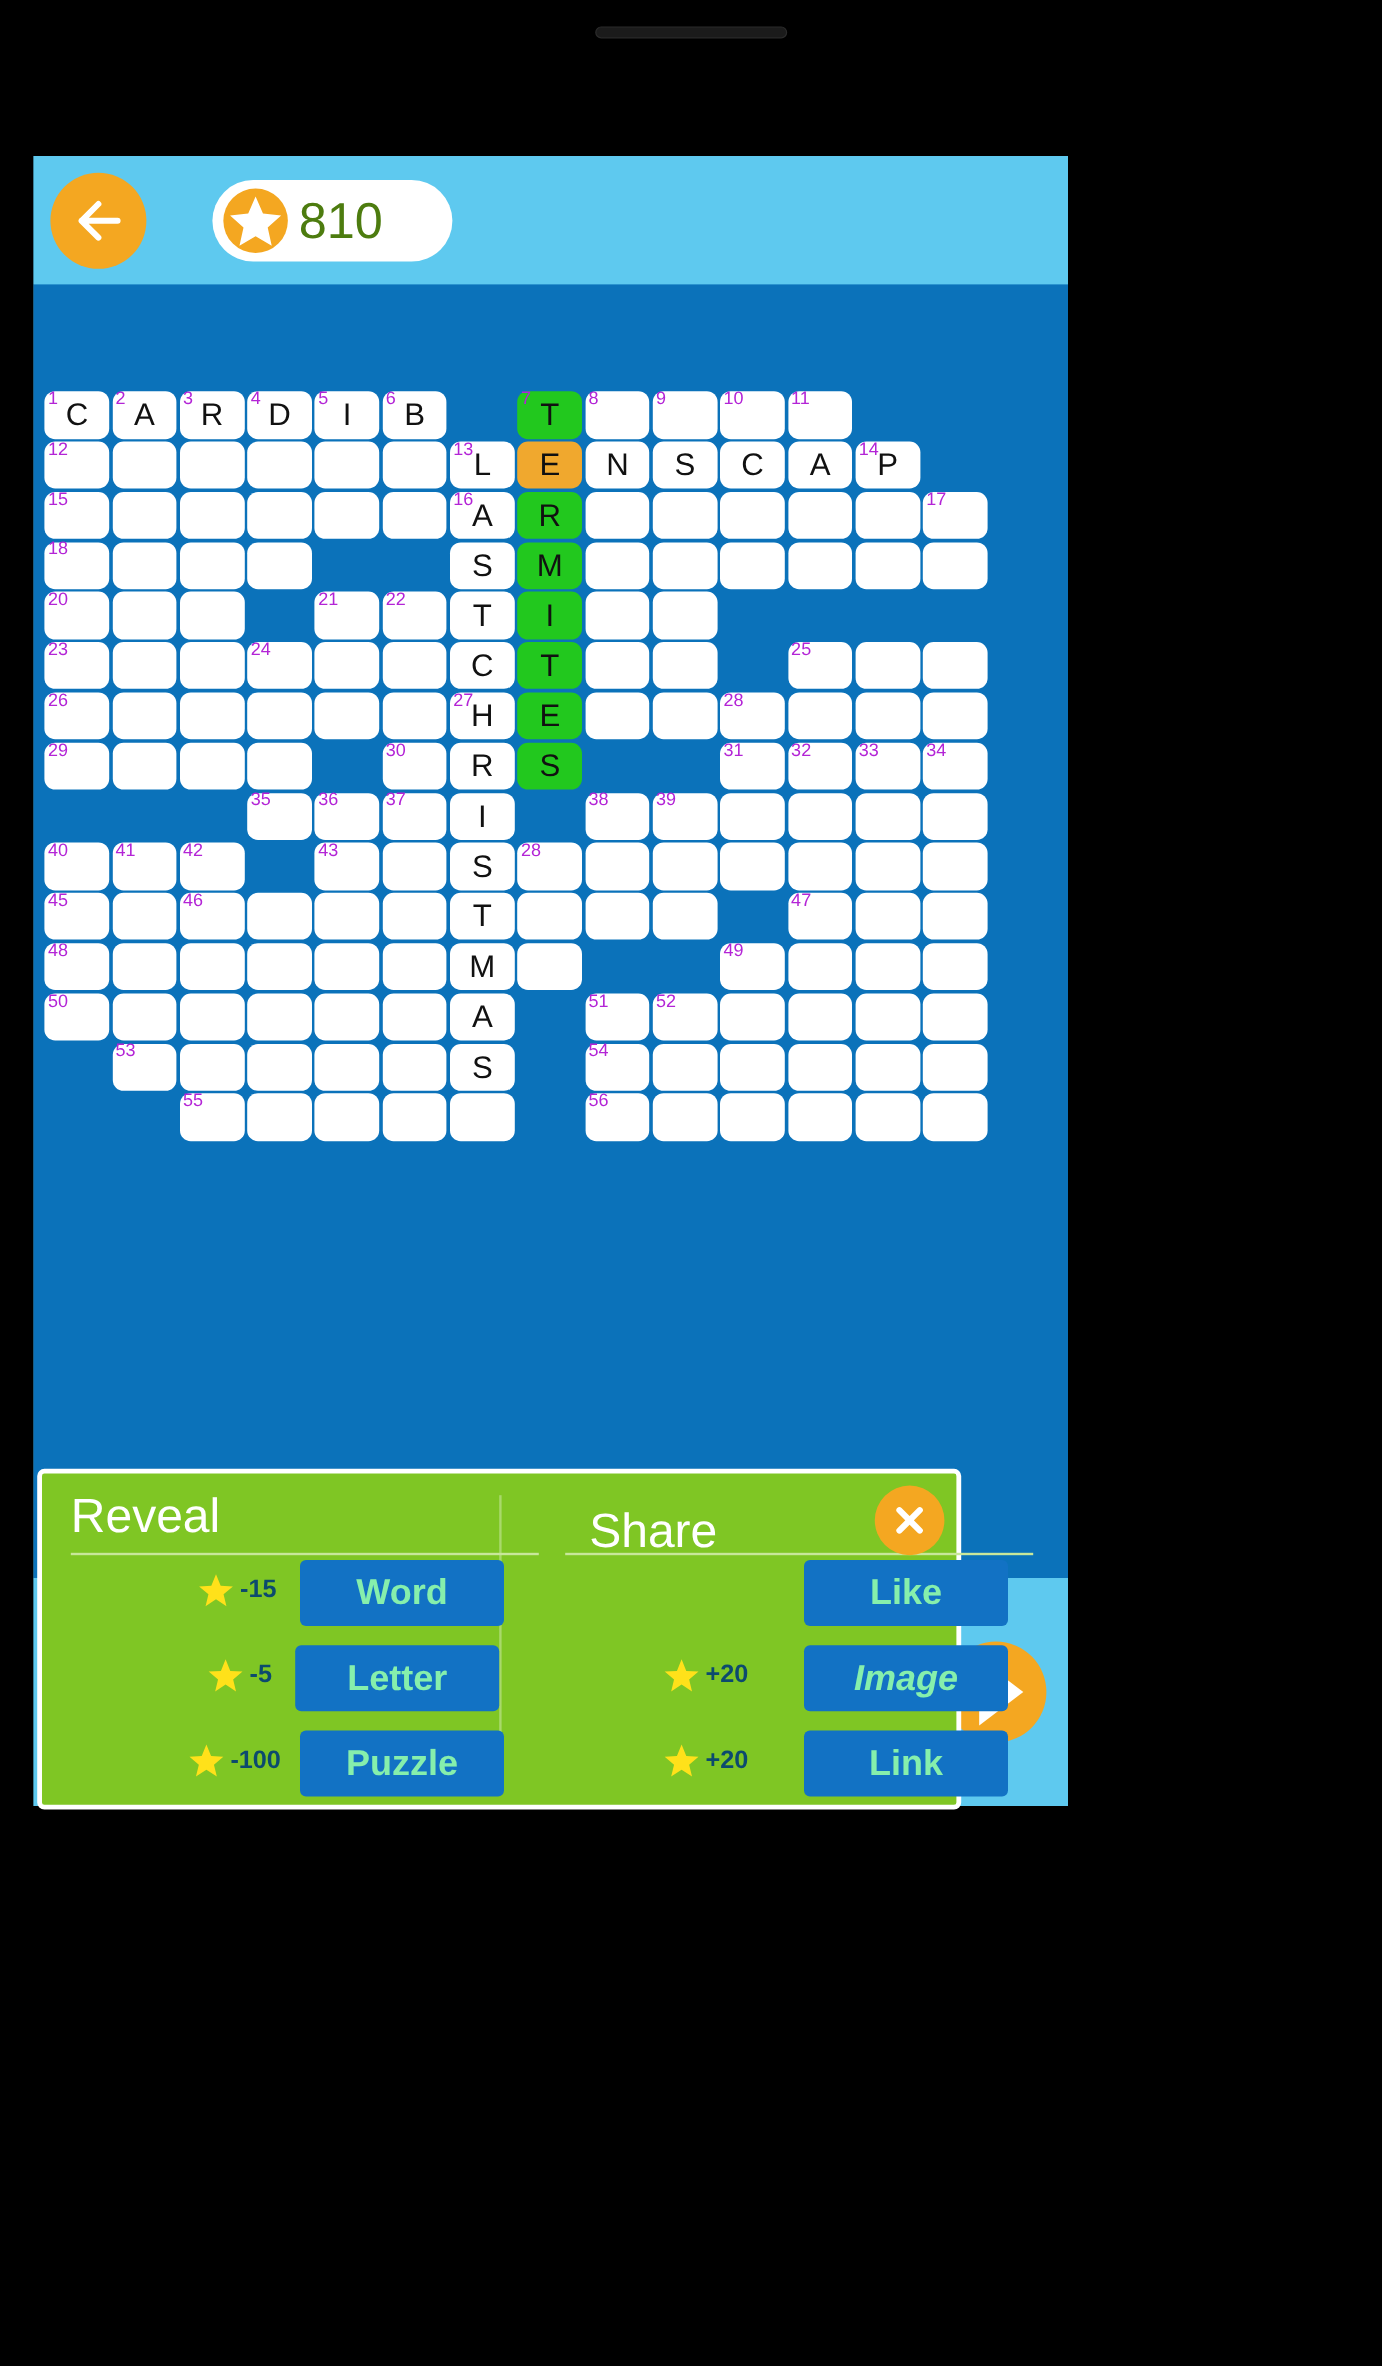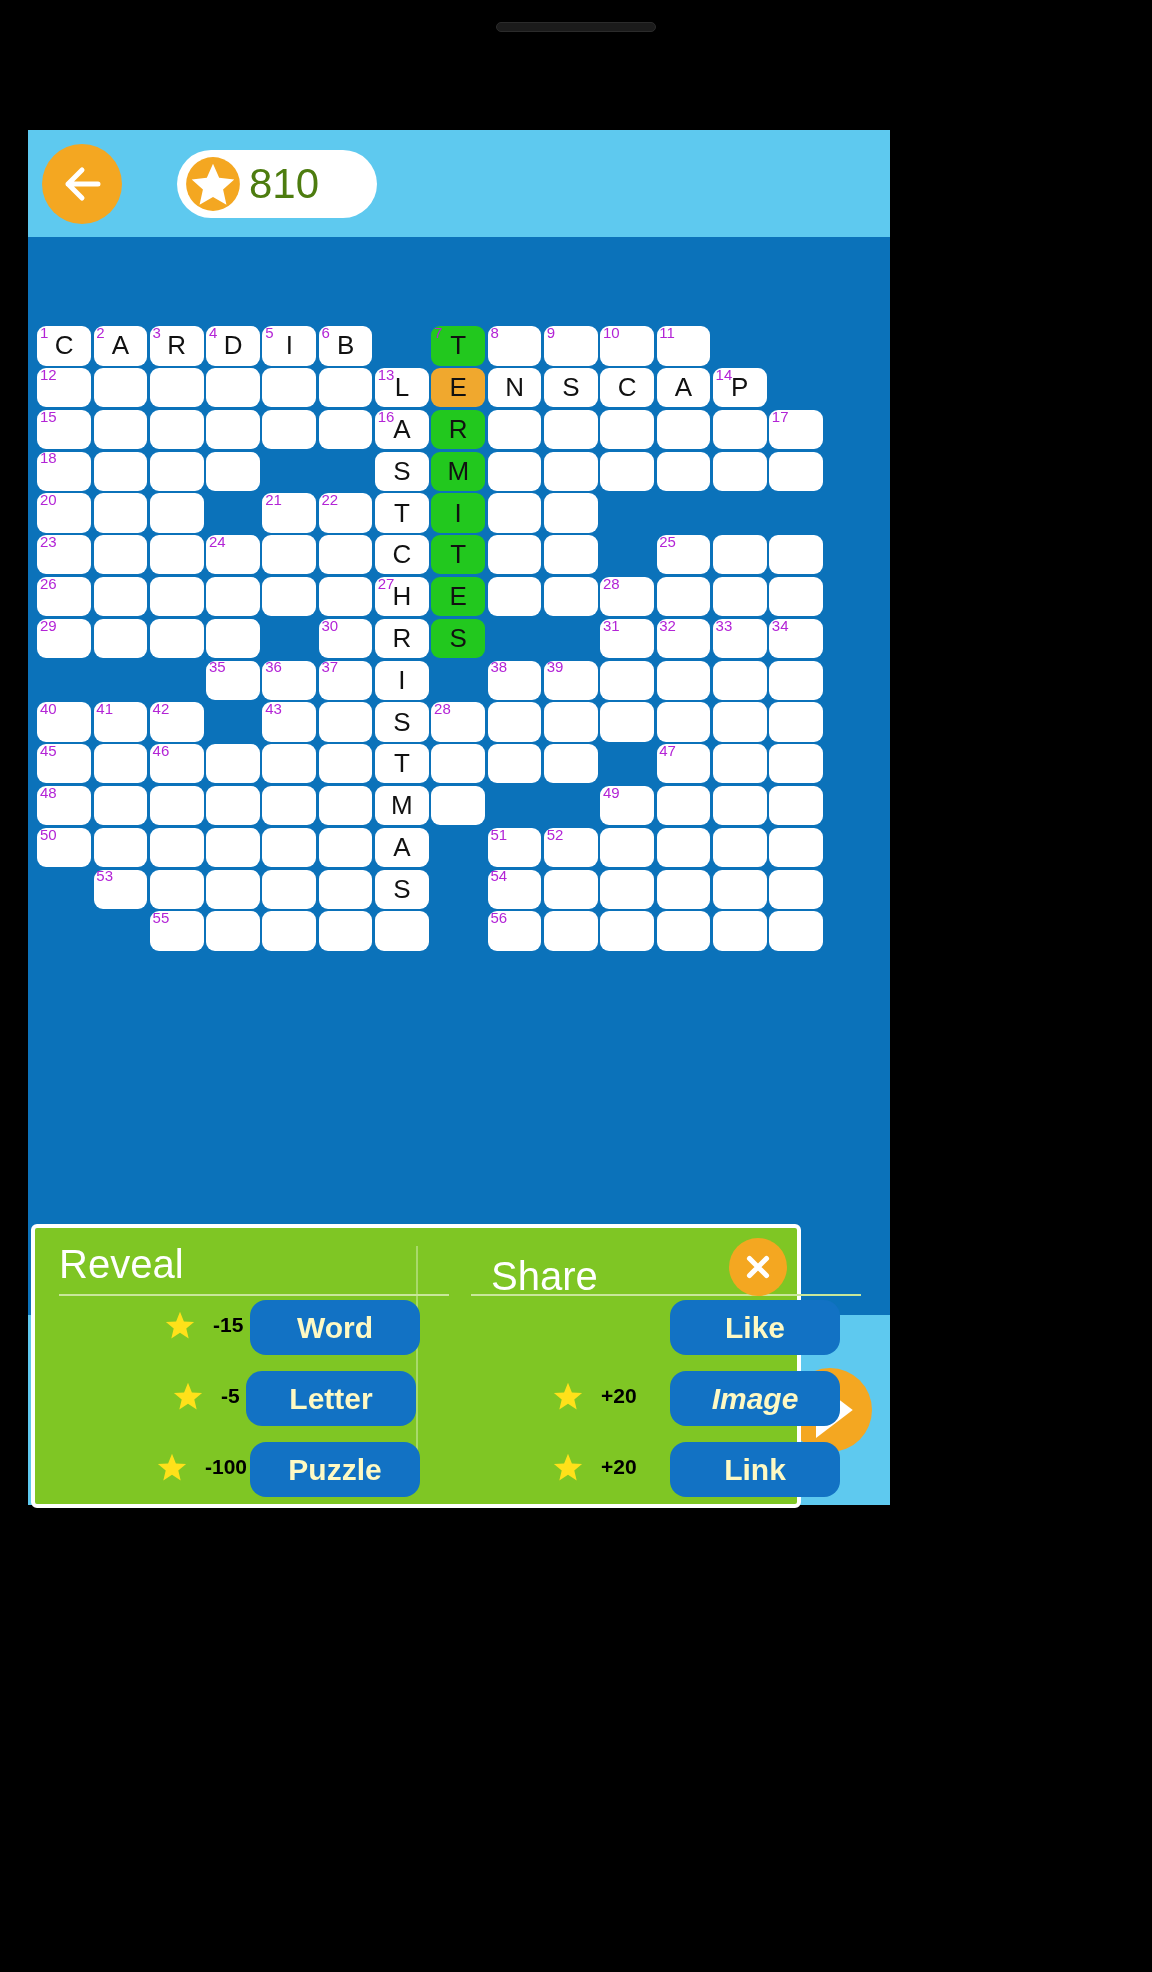--- a/index.html
+++ b/index.html
@@ -149,31 +149,31 @@
   .title-rule {
     position: absolute; height: 2px; background: #c8e79a;
   }
   #reveal-title { left: 24px; top: 14px; }
   #reveal-rule { left: 24px; top: 66px; width: 390px; }
   #share-title { left: 456px; top: 26px; }
   #share-rule { left: 436px; top: 66px; width: 390px; }
   .btn {
     position: absolute;
     background: #1272c4;
-    color: #fef9c3;
+    color: #86efac;
     font-size: 30px; font-weight: bold;
-    border-radius: 16px;
+    border-radius: 5px;
     display: flex; align-items: center; justify-content: center;
     cursor: pointer;
     width: 170px; height: 55px;
   }
   .cost {
     position: absolute;
-    display: flex; align-items: center; gap: 18px;
-    font-size: 21px; color: #000000; font-weight: bold;
+    display: flex; align-items: center; gap: 5px;
+    font-size: 21px; color: #0c4a6e; font-weight: bold;
   }
   .cost svg { width: 30px; height: 30px; }
   #close-btn {
     position: absolute; right: 10px; top: 10px;
     width: 58px; height: 58px; border-radius: 50%;
     background: #f4a721;
     display: flex; align-items: center; justify-content: center;
     cursor: pointer;
   }
   #close-btn svg { width: 34px; height: 34px; }

